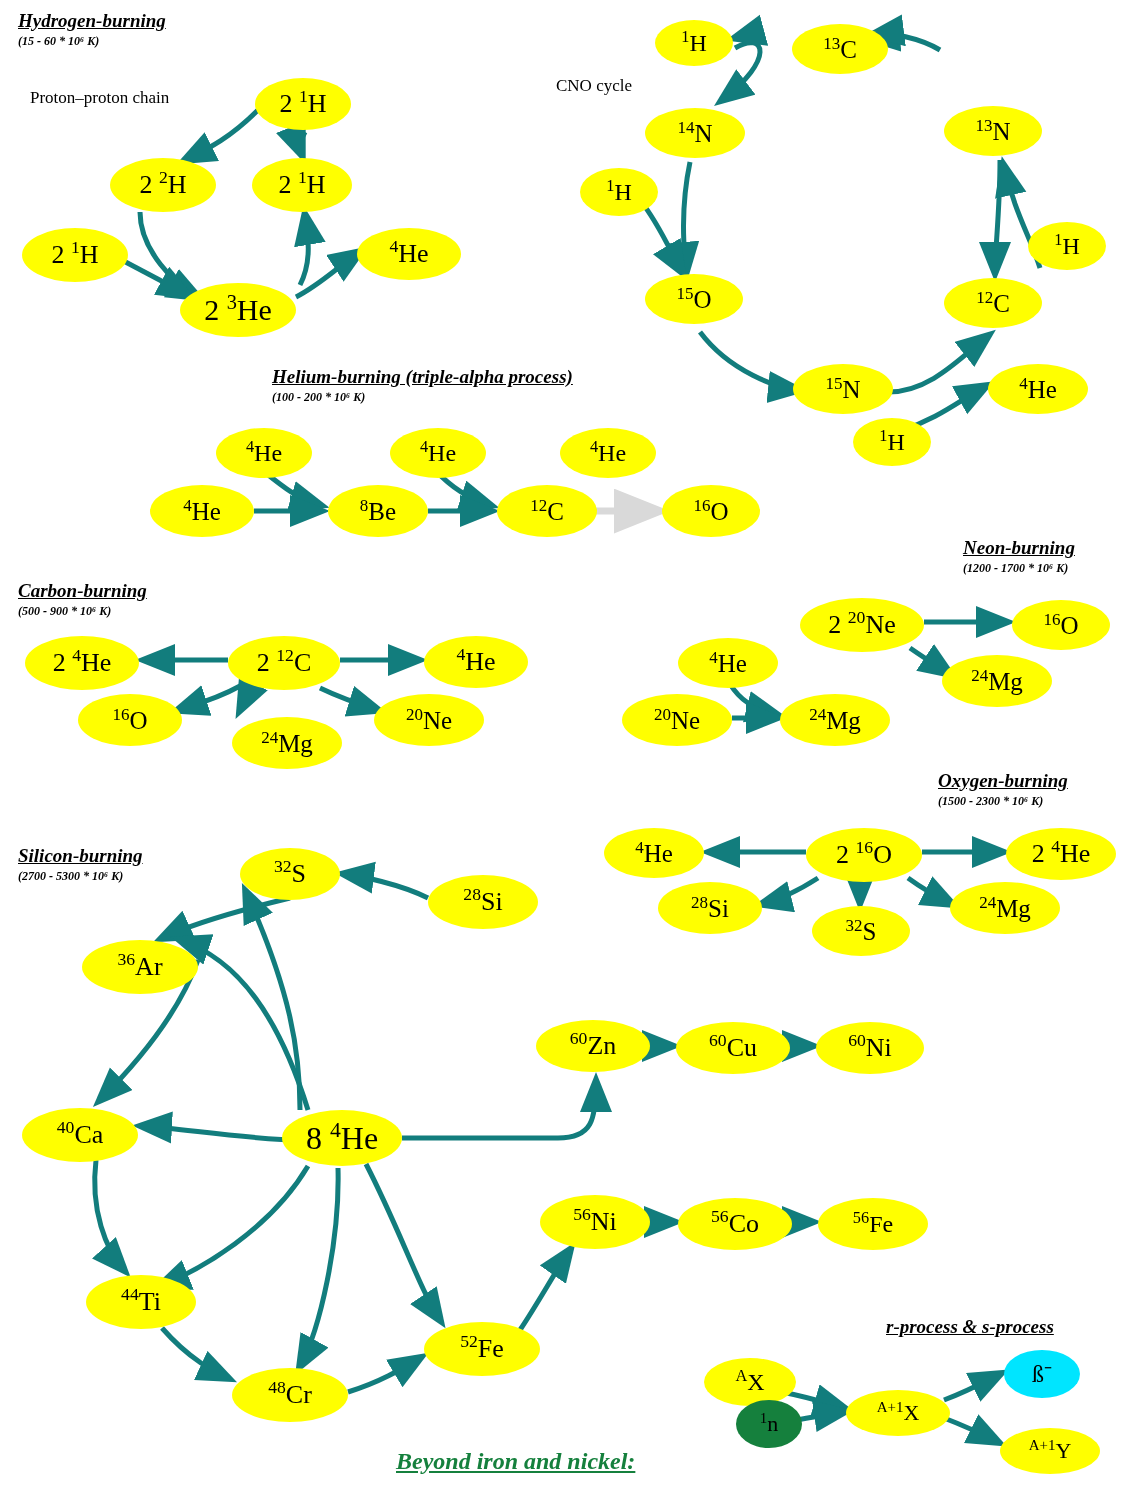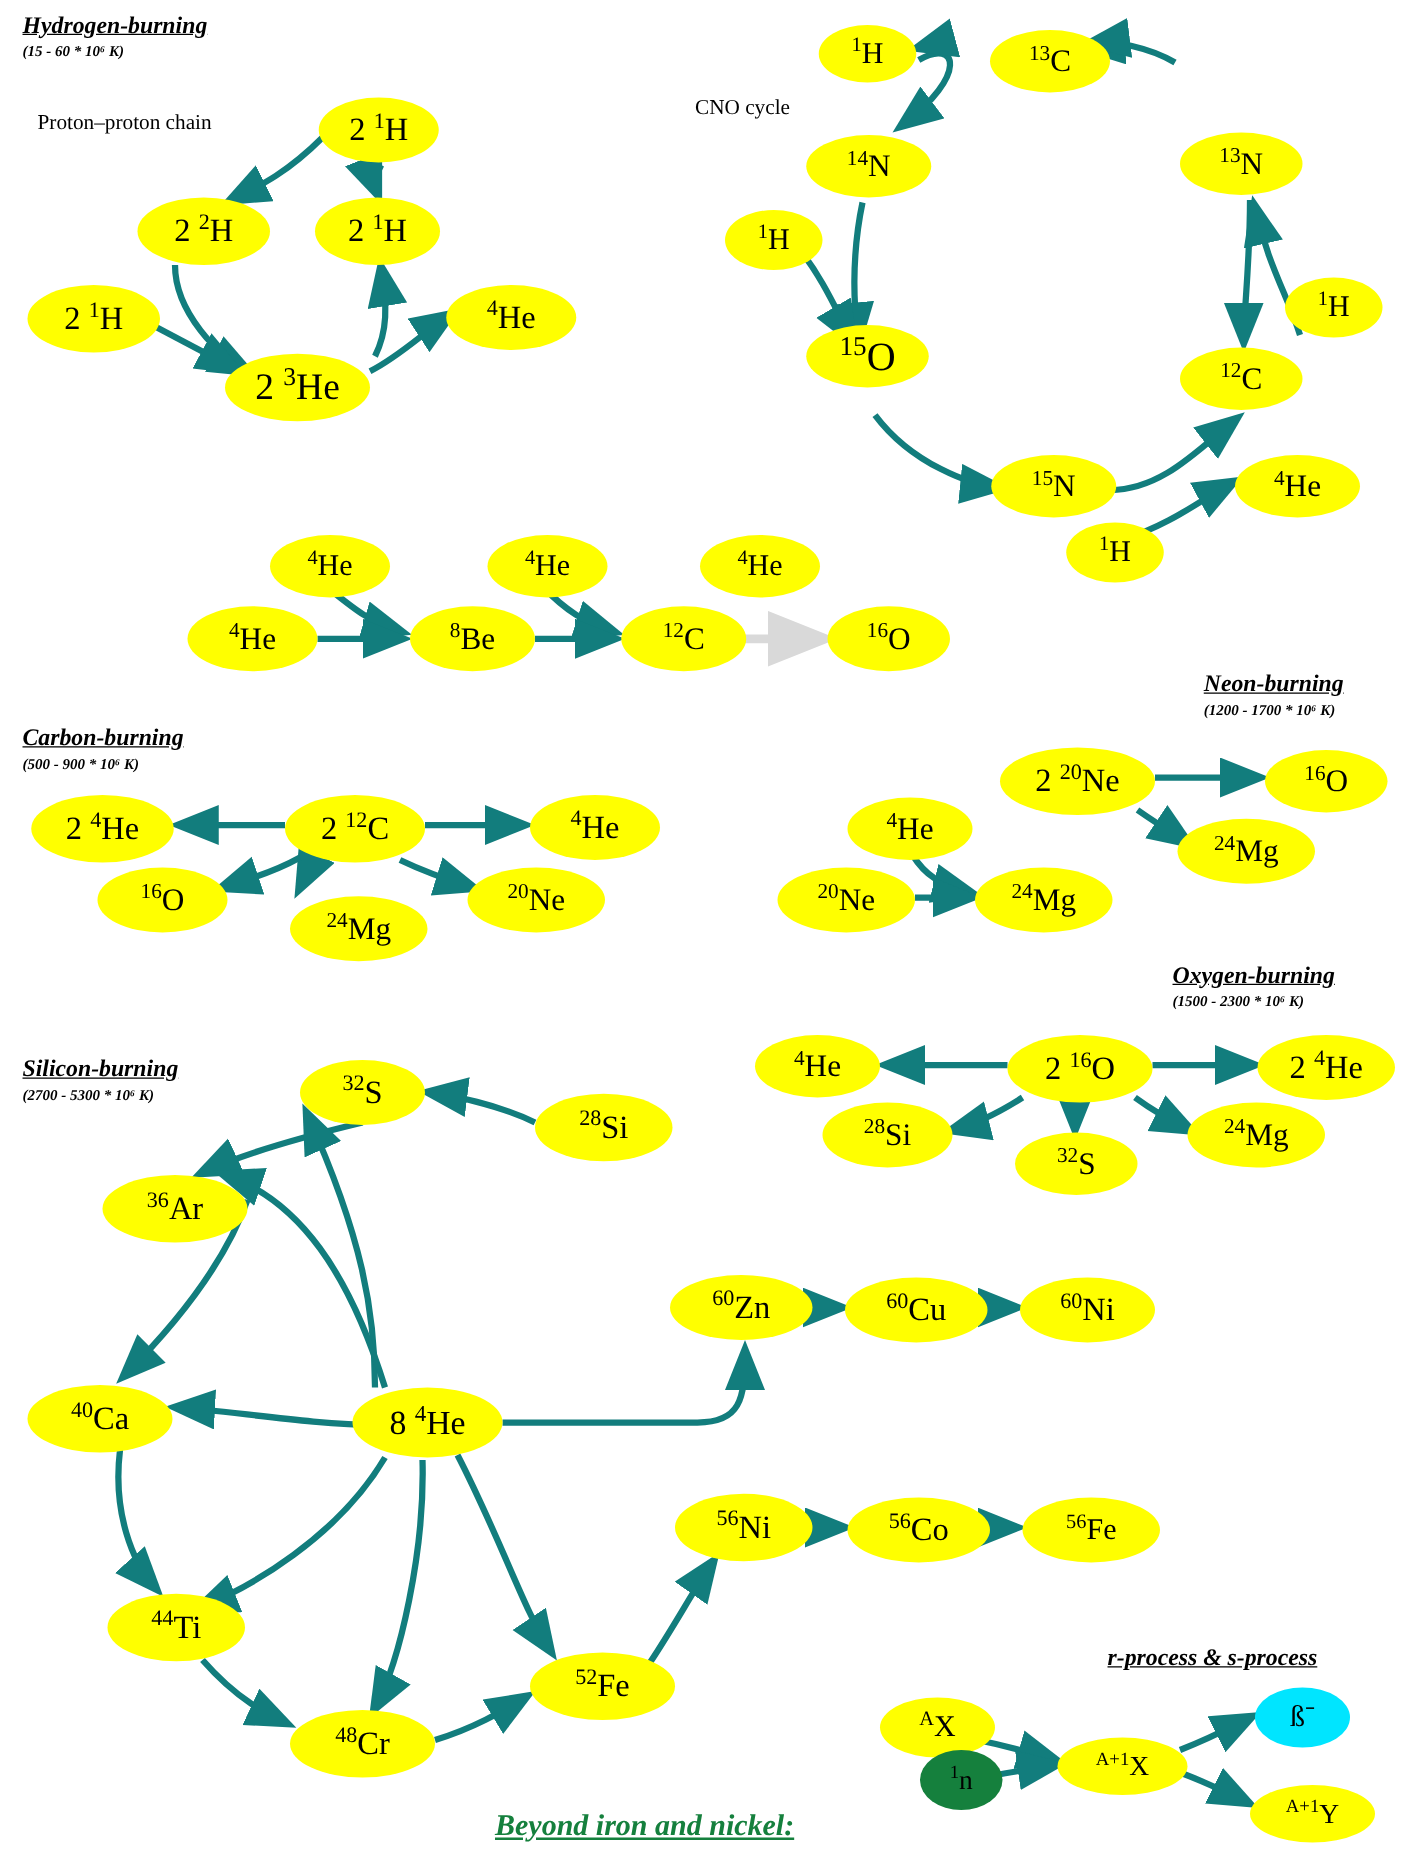--- a/index.html
+++ b/index.html
@@ -112,20 +112,24 @@
     </g>
     <g fill="none" stroke="#d9d9d9" stroke-width="7" marker-end="url(#ahf)">
       <path d="M594,511 L656,511"></path>
     </g>
   </svg>
 
   <div class="head" style="left:18px;top:10px;">
     <div class="t">Hydrogen-burning</div>
     <div class="s">(15 - 60 * 10⁶ K)</div>
   </div>
+  <div class="head" style="left:272px;top:366px;">
+    <div class="t">Helium-burning (triple-alpha process)</div>
+    <div class="s">(100 - 200 * 10⁶ K)</div>
+  </div>
   <div class="head" style="left:18px;top:580px;">
     <div class="t">Carbon-burning</div>
     <div class="s">(500 - 900 * 10⁶ K)</div>
   </div>
   <div class="head" style="left:963px;top:537px;">
     <div class="t">Neon-burning</div>
     <div class="s">(1200 - 1700 * 10⁶ K)</div>
   </div>
   <div class="head" style="left:938px;top:770px;">
     <div class="t">Oxygen-burning</div>
@@ -174,21 +178,21 @@
       </div>
       <div class="node" style="left: 944px; top: 106px; width: 98px; height: 50px; font-size: 25px;">
         <span class="lbl"><sup>13</sup>N</span>
       </div>
       <div class="node" style="left: 580px; top: 168px; width: 78px; height: 48px; font-size: 24px;">
         <span class="lbl"><sup>1</sup>H</span>
       </div>
       <div class="node" style="left: 1028px; top: 222px; width: 78px; height: 48px; font-size: 24px;">
         <span class="lbl"><sup>1</sup>H</span>
       </div>
-      <div class="node" style="left: 645px; top: 260px; width: 98px; height: 50px; font-size: 32px;">
+      <div class="node" style="left: 645px; top: 274px; width: 98px; height: 50px; font-size: 25px;">
         <span class="lbl"><sup>15</sup>O</span>
       </div>
       <div class="node" style="left: 944px; top: 278px; width: 98px; height: 50px; font-size: 25px;">
         <span class="lbl"><sup>12</sup>C</span>
       </div>
       <div class="node" style="left: 793px; top: 364px; width: 100px; height: 50px; font-size: 25px;">
         <span class="lbl"><sup>15</sup>N</span>
       </div>
       <div class="node" style="left: 988px; top: 364px; width: 100px; height: 50px; font-size: 25px;">
         <span class="lbl"><sup>4</sup>He</span>
@@ -276,21 +280,21 @@
       </div>
       <div class="node" style="left: 428px; top: 875px; width: 110px; height: 54px; font-size: 26px;">
         <span class="lbl"><sup>28</sup>Si</span>
       </div>
       <div class="node" style="left: 82px; top: 940px; width: 116px; height: 54px; font-size: 26px;">
         <span class="lbl"><sup>36</sup>Ar</span>
       </div>
       <div class="node" style="left: 22px; top: 1108px; width: 116px; height: 54px; font-size: 26px;">
         <span class="lbl"><sup>40</sup>Ca</span>
       </div>
-      <div class="node" style="left: 282px; top: 1110px; width: 120px; height: 56px; font-size: 27px;">
+      <div class="node" style="left: 282px; top: 1110px; width: 120px; height: 56px; font-size: 32px;">
         <span class="lbl">8 <sup>4</sup>He</span>
       </div>
       <div class="node" style="left: 86px; top: 1275px; width: 110px; height: 54px; font-size: 26px;">
         <span class="lbl"><sup>44</sup>Ti</span>
       </div>
       <div class="node" style="left: 232px; top: 1368px; width: 116px; height: 54px; font-size: 26px;">
         <span class="lbl"><sup>48</sup>Cr</span>
       </div>
       <div class="node" style="left: 424px; top: 1322px; width: 116px; height: 54px; font-size: 26px;">
         <span class="lbl"><sup>52</sup>Fe</span>

